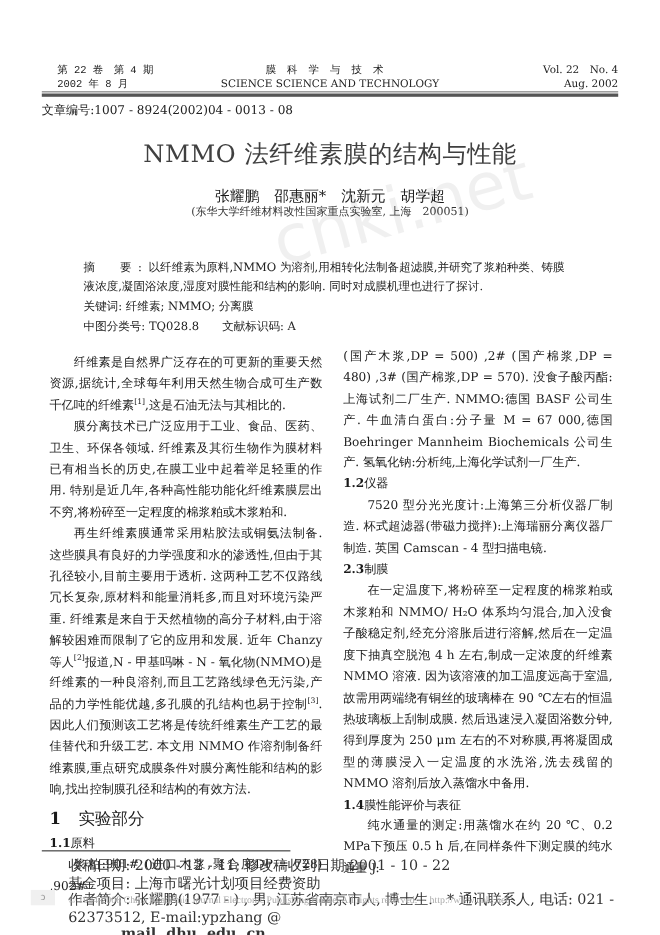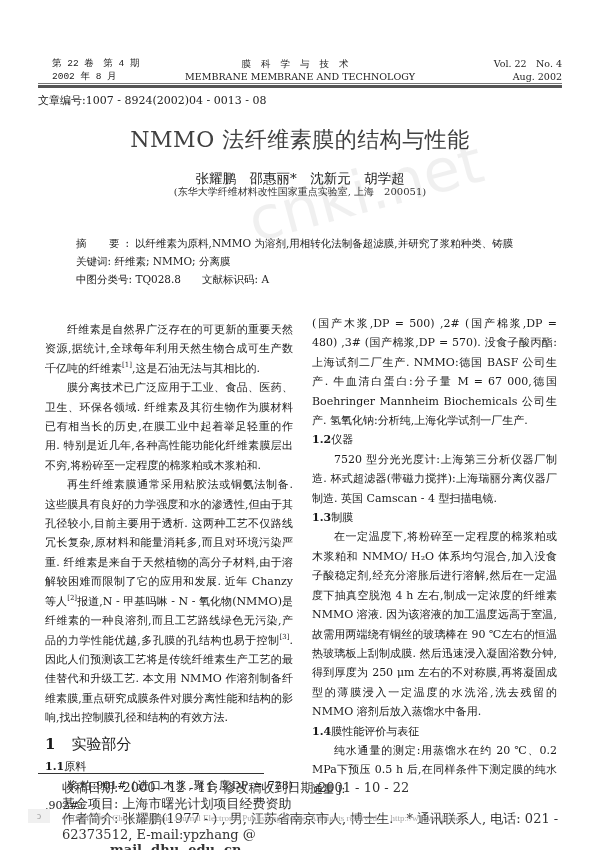--- a/index.html
+++ b/index.html
@@ -44,57 +44,58 @@
 </style>
 </head>
 <body>
 
 <div class="abs hdr hdr-left">
   <div>第 22 卷　第 4 期</div>
   <div>2002 年 8 月</div>
 </div>
 <div class="abs hdr hdr-center">
   <div class="cn">膜科学与技术</div>
-  <div>MEMBRANE MEMBRANE AND TECHNOLOGY</div>
+  <div>SCIENCE SCIENCE AND TECHNOLOGY</div>
 </div>
 <div class="abs hdr hdr-right" style="right:38px">
   <div>Vol. 22　No. 4</div>
   <div>Aug.  2002</div>
 </div>
 <div class="abs rule-thin" style="width:524px"></div>
 <div class="abs rule-thick" style="width:524px"></div>
 
 <div class="abs art-no">文章编号:1007 - 8924(2002)04 - 0013 - 08</div>
 
 <div class="abs watermark">cnki.net</div>
 
 <div class="abs title">NMMO 法纤维素膜的结构与性能</div>
 <div class="abs authors">张耀鹏　邵惠丽*　沈新元　胡学超</div>
 <div class="abs affil">(东华大学纤维材料改性国家重点实验室, 上海　200051)</div>
 
 <div class="abs abstract">
   <p><span class="lbl">摘　要:</span><span>以纤维素为原料,NMMO 为溶剂,用相转化法制备超滤膜,并研究了浆粕种类、铸膜</span></p>
+  <p>液浓度,凝固浴浓度,湿度对膜性能和结构的影响. 同时对成膜机理也进行了探讨.</p>
   <p>关键词: 纤维素; NMMO; 分离膜</p>
   <p>中图分类号: TQ028.8　　文献标识码: A</p>
 </div>
 
 <div class="abs col col-left">
   <p><span>纤维素是自然界广泛存在的可更新的重要天然资源,据统计,全球每年利用天然生物合成可生产数千亿吨的纤维素</span><sup>[1]</sup><span>,这是石油无法与其相比的.</span></p>
   <p>膜分离技术已广泛应用于工业、食品、医药、卫生、环保各领域. 纤维素及其衍生物作为膜材料已有相当长的历史,在膜工业中起着举足轻重的作用. 特别是近几年,各种高性能功能化纤维素膜层出不穷,将粉碎至一定程度的棉浆粕或木浆粕和.</p>
   <p><span>再生纤维素膜通常采用粘胶法或铜氨法制备. 这些膜具有良好的力学强度和水的渗透性,但由于其孔径较小,目前主要用于透析. 这两种工艺不仅路线冗长复杂,原材料和能量消耗多,而且对环境污染严重. 纤维素是来自于天然植物的高分子材料,由于溶解较困难而限制了它的应用和发展. 近年 Chanzy 等人</span><sup>[2]</sup><span>报道,N - 甲基吗啉 - N - 氧化物(NMMO)是纤维素的一种良溶剂,而且工艺路线绿色无污染,产品的力学性能优越,多孔膜的孔结构也易于控制</span><sup>[3]</sup><span>. 因此人们预测该工艺将是传统纤维素生产工艺的最佳替代和升级工艺. 本文用 NMMO 作溶剂制备纤维素膜,重点研究成膜条件对膜分离性能和结构的影响,找出控制膜孔径和结构的有效方法.</span></p>
   <div class="sec1"><span class="num">1</span><span>实验部分</span></div>
   <div class="subsec"><span class="num">1.1</span><span>原料</span></div>
   <p>浆粕:901# (进口木浆,聚合度DP = 728) ,902#</p>
 </div>
 
 <div class="abs col col-right">
   <p class="noind">(国产木浆,DP = 500) ,2# (国产棉浆,DP = 480) ,3# (国产棉浆,DP = 570). 没食子酸丙酯:上海试剂二厂生产. NMMO:德国 BASF 公司生产. 牛血清白蛋白:分子量 M = 67 000,德国 Boehringer Mannheim Biochemicals 公司生产. 氢氧化钠:分析纯,上海化学试剂一厂生产.</p>
   <div class="subsec"><span class="num">1.2</span><span>仪器</span></div>
   <p>7520 型分光光度计:上海第三分析仪器厂制造. 杯式超滤器(带磁力搅拌):上海瑞丽分离仪器厂制造. 英国 Camscan - 4 型扫描电镜.</p>
-  <div class="subsec"><span class="num">1.3</span><span>制膜</span></div>
+  <div class="subsec"><span class="num">2.3</span><span>制膜</span></div>
   <p>在一定温度下,将粉碎至一定程度的棉浆粕或木浆粕和 NMMO/ H₂O 体系均匀混合,加入没食子酸稳定剂,经充分溶胀后进行溶解,然后在一定温度下抽真空脱泡 4 h 左右,制成一定浓度的纤维素 NMMO 溶液. 因为该溶液的加工温度远高于室温,故需用两端绕有铜丝的玻璃棒在 90 ℃左右的恒温热玻璃板上刮制成膜. 然后迅速浸入凝固浴数分钟,得到厚度为 250 μm 左右的不对称膜,再将凝固成型的薄膜浸入一定温度的水洗浴,洗去残留的 NMMO 溶剂后放入蒸馏水中备用.</p>
   <div class="subsec"><span class="num">1.4</span><span>膜性能评价与表征</span></div>
   <p>纯水通量的测定:用蒸馏水在约 20 ℃、0.2 MPa下预压 0.5 h 后,在同样条件下测定膜的纯水通量 J:</p>
 </div>
 
 <div class="abs fn-rule"></div>
 <div class="abs fn">
   <p>收稿日期: 2000 - 12 - 11; 修改稿收到日期:2001 - 10 - 22</p>
   <p>基金项目: 上海市曙光计划项目经费资助</p>
   <p>作者简介: 张耀鹏(1977 - ) , 男, 江苏省南京市人, 博士生.　* 通讯联系人, 电话: 021 - 62373512, E-mail:ypzhang @</p>

